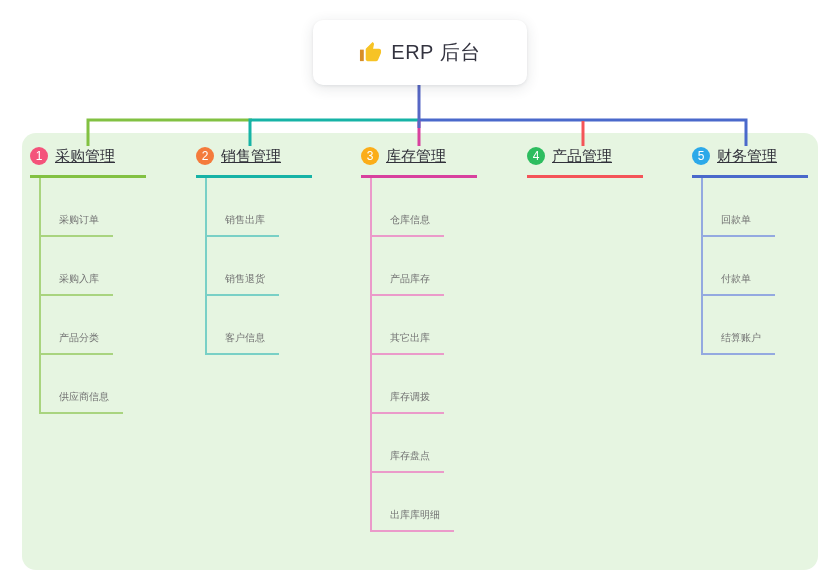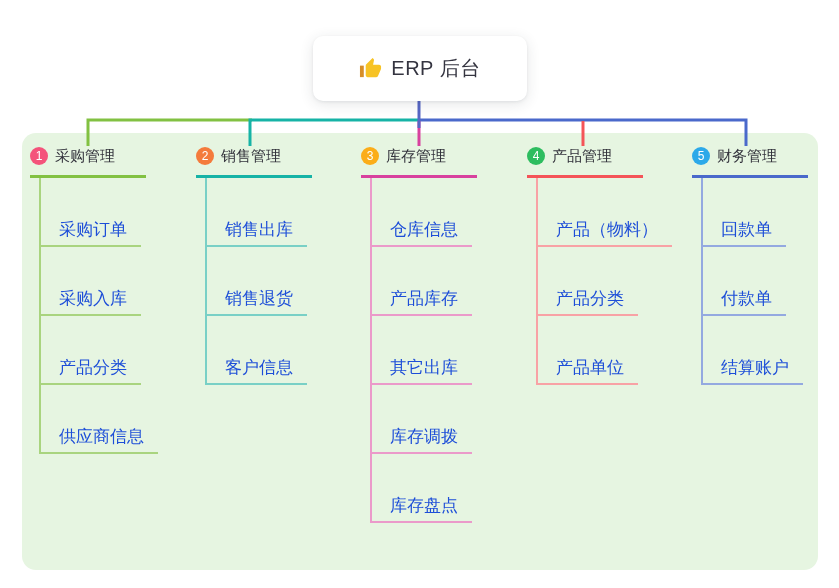--- a/index.html
+++ b/index.html
@@ -7,46 +7,46 @@
     position:relative;width:839px;height:588px;overflow:hidden;
     background:#ffffff;
     font-family:"Liberation Sans","DejaVu Sans",sans-serif;
   }
   .panel{
     position:absolute;left:22px;top:133px;width:796px;height:437px;
     border-radius:14px;
   }
   svg.connectors{position:absolute;left:0;top:0;z-index:1;}
   .root-node{
-    position:absolute;left:313px;top:36px;width:214px;height:65px;
+    position:absolute;left:313px;top:20px;width:214px;height:65px;
     background:#ffffff;border-radius:10px;z-index:2;
     box-shadow:0 3px 14px rgba(40,50,60,.12), 0 1px 3px rgba(40,50,60,.08);
     display:flex;align-items:center;justify-content:center;gap:9px;
   }
   .root-title{font-size:20px;font-weight:500;color:#343440;letter-spacing:.5px;}
   .thumb-icon{width:23px;height:23px;display:block;}
   .branch{position:absolute;top:145px;z-index:2;}
   .branch-header{
     display:flex;align-items:center;gap:7px;
     width:116px;padding-bottom:8px;
     border-bottom:3px solid var(--c);
     line-height:22px;
   }
   .badge{
     width:18px;height:18px;border-radius:50%;flex:0 0 18px;
     color:#fff;font-size:12px;line-height:18px;text-align:center;
     font-weight:500;
   }
-  .branch-title{font-size:15px;color:#32323b;white-space:nowrap;}
+  .branch-title{font-size:15px;color:#32323b;white-space:nowrap;text-decoration:underline;}
   .children{border-left:2px solid var(--cl);margin-left:9px;}
   .child{
     display:table;white-space:nowrap;
-    padding:43px 14px 6px 18px;
+    padding:33px 14px 6px 18px;
     border-bottom:2px solid var(--cl);
-    font-size:17px;line-height:18px;color:#1d4ed8;
+    font-size:10px;line-height:18px;color:#737373;
     min-width:40px;
   }
 </style>
 </head>
 <body>
 
 <div class="canvas">
 
   <div class="panel" style="background: rgb(230, 245, 225);"></div>
 
@@ -96,32 +96,28 @@
     <div class="branch-header">
       <span class="badge" style="background: rgb(251, 173, 25);">3</span>
       <span class="branch-title">库存管理</span>
     </div>
     <div class="children">
       <div class="child">仓库信息</div>
       <div class="child">产品库存</div>
       <div class="child">其它出库</div>
       <div class="child">库存调拨</div>
       <div class="child">库存盘点</div>
+      <div class="child">出库库明细</div>
     </div>
   </div>
 
   <div class="branch" style="left: 527px; --c: #f45458; --cl: #f8a2a5;">
     <div class="branch-header">
       <span class="badge" style="background: rgb(45, 189, 95);">4</span>
       <span class="branch-title">产品管理</span>
-    </div>
-    <div class="children">
-      <div class="child">产品（物料）</div>
-      <div class="child">产品分类</div>
-      <div class="child">产品单位</div>
     </div>
   </div>
 
   <div class="branch" style="left: 692px; --c: #4a69cb; --cl: #94a9e0;">
     <div class="branch-header">
       <span class="badge" style="background: rgb(44, 169, 233);">5</span>
       <span class="branch-title">财务管理</span>
     </div>
     <div class="children">
       <div class="child">回款单</div>

